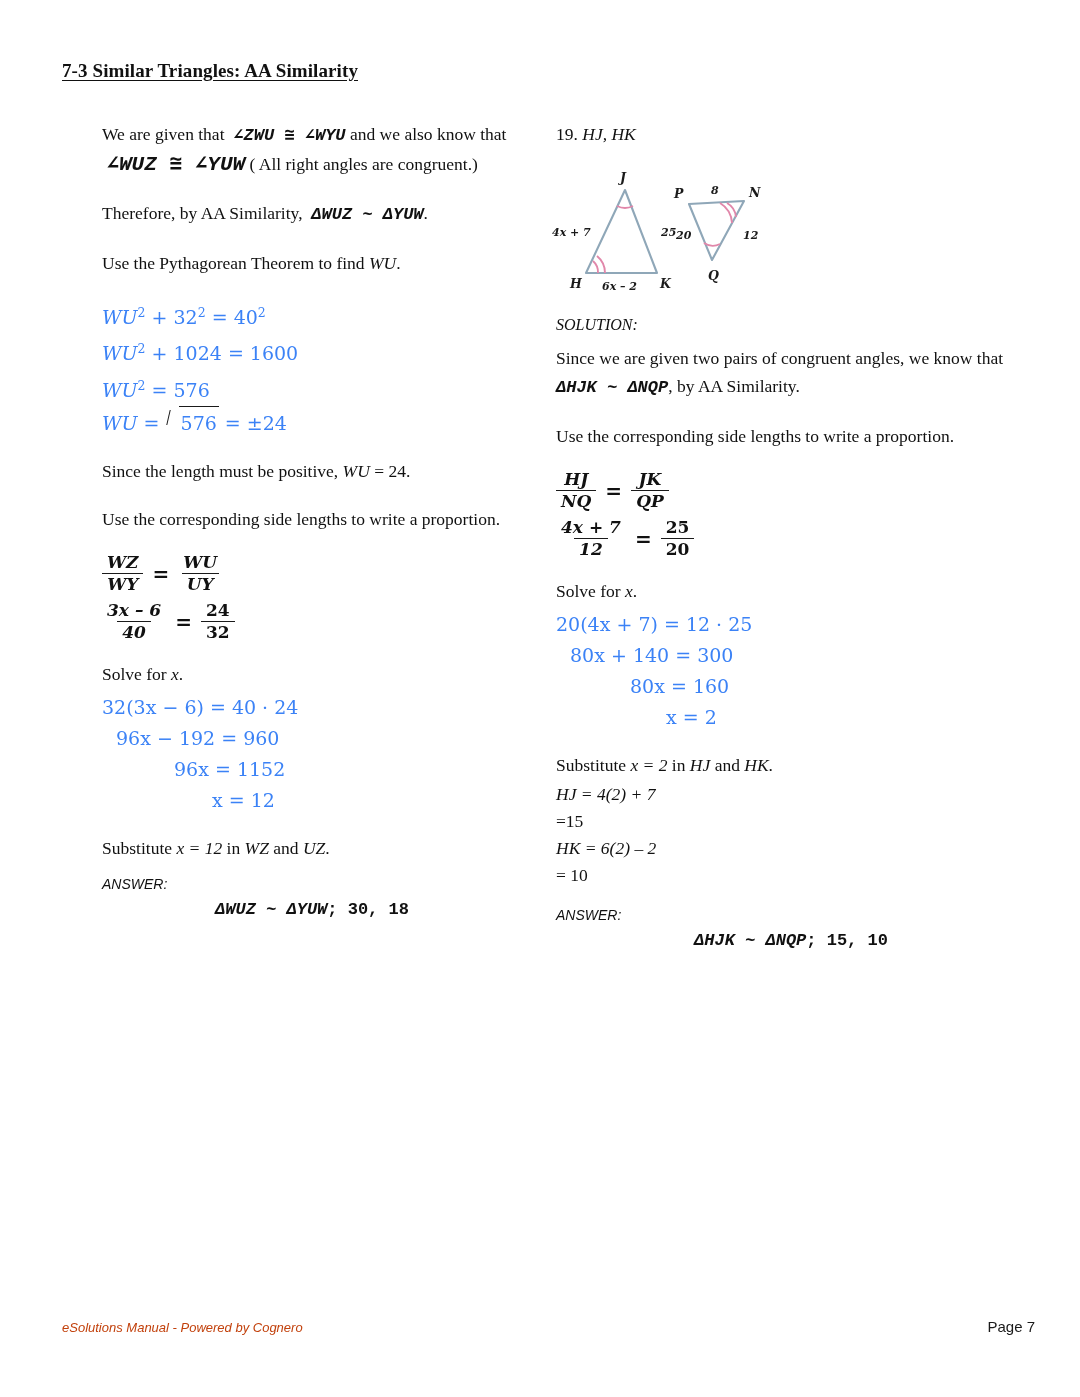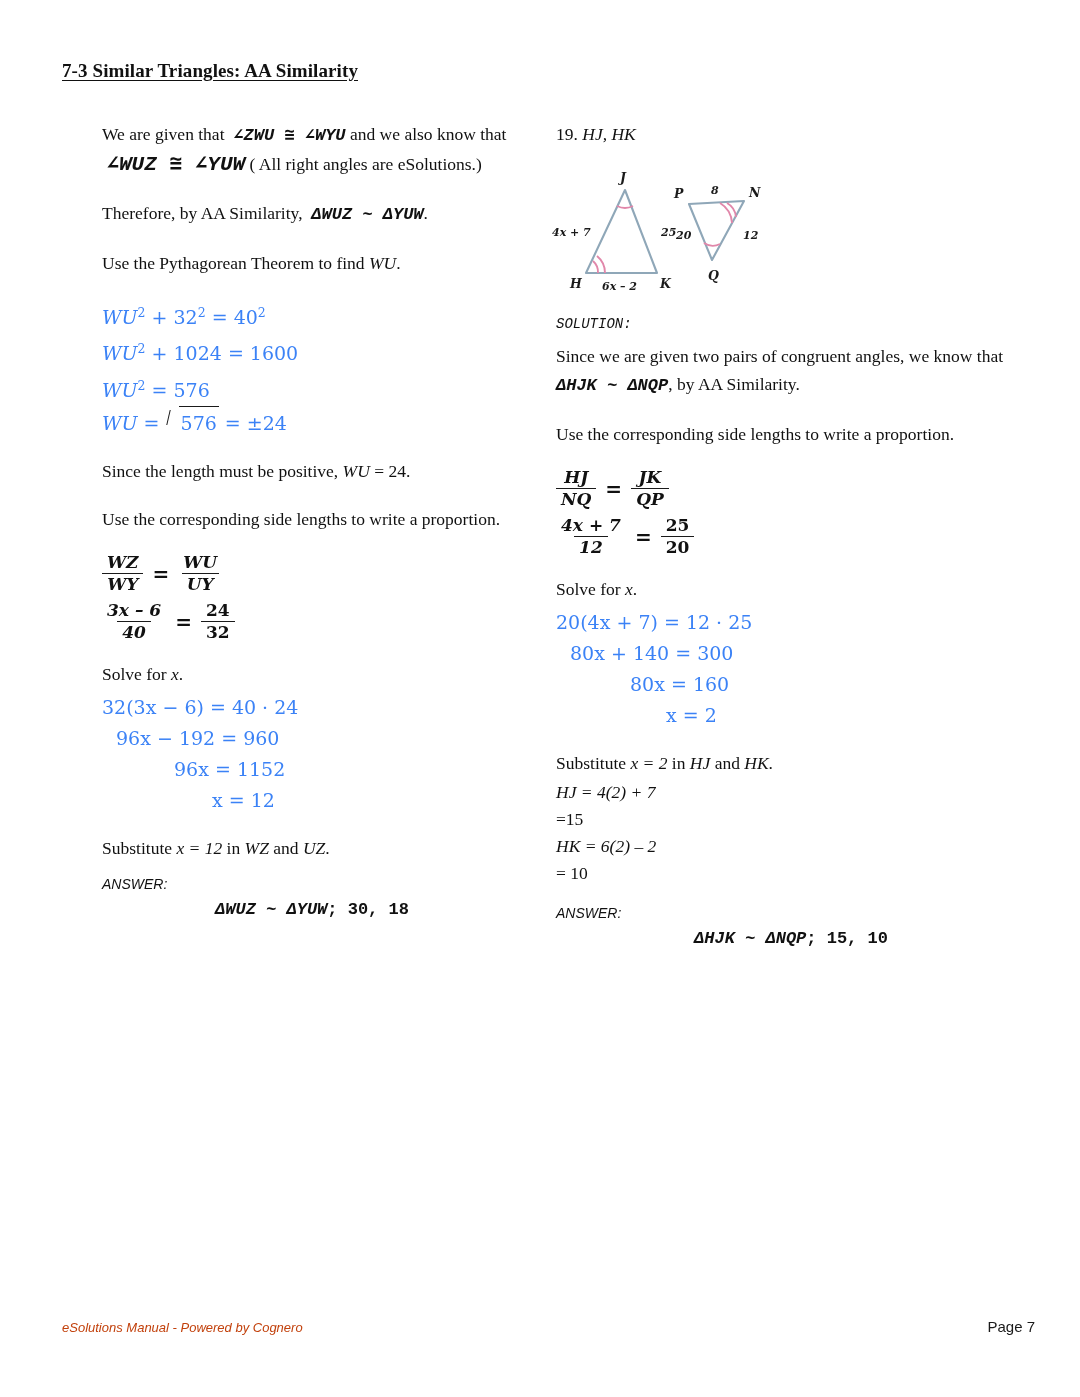--- a/index.html
+++ b/index.html
@@ -78,22 +78,22 @@
     font-size:14px;font-style:italic;font-weight:normal;
     font-family:"Liberation Sans","DejaVu Sans",sans-serif;
     margin:0 0 8px 0;
   }
   .answer-value{
     font-family:Liberation Mono, monospace;
     font-size:17px;font-weight:bold;font-style:italic;white-space:nowrap;text-align:center;
   }
   .answer-value .plain{font-weight:bold;font-style:normal;}
   .solution-label{
-    font-size:14px;font-style:italic;
-    font-family:Liberation Mono, monospace;
+    font-size:16px;font-style:italic;
+    font-family:Liberation Serif, serif;
     margin:16px 0 10px 0;
   }
 
   
   .figure{position:relative;width:235px;height:140px;margin:6px 0 14px -8px;}
   .figure svg{display:block;}
 
   
   .footer{
     position:absolute;left:62px;right:45px;top:1318px;
@@ -110,21 +110,21 @@
 
   <div class="doc-heading">7-3 Similar Triangles: AA Similarity</div>
 
   <div class="col-left">
 
     <p class="para">
       <span>We are given that</span>
       &nbsp;<span class="answer-value" style="font-size:17px">∠ZWU ≅ ∠WYU</span>
       <span>and we also know that</span>
       &nbsp;<span class="answer-value" style="font-size:21px">∠WUZ ≅ ∠YUW</span>
-      <span>( All right angles are eSolutions.)</span>
+      <span>( All right angles are congruent.)</span>
     </p>
 
     <p class="para">
       <span>Therefore, by AA Similarity,</span>
       &nbsp;<span class="answer-value" style="font-size:17px">ΔWUZ ~ ΔYUW</span><span>.</span>
     </p>
 
     <p class="para">
       <span>Use the Pythagorean Theorem to find</span>
       <span class="mathvar">WU</span><span>.</span>

